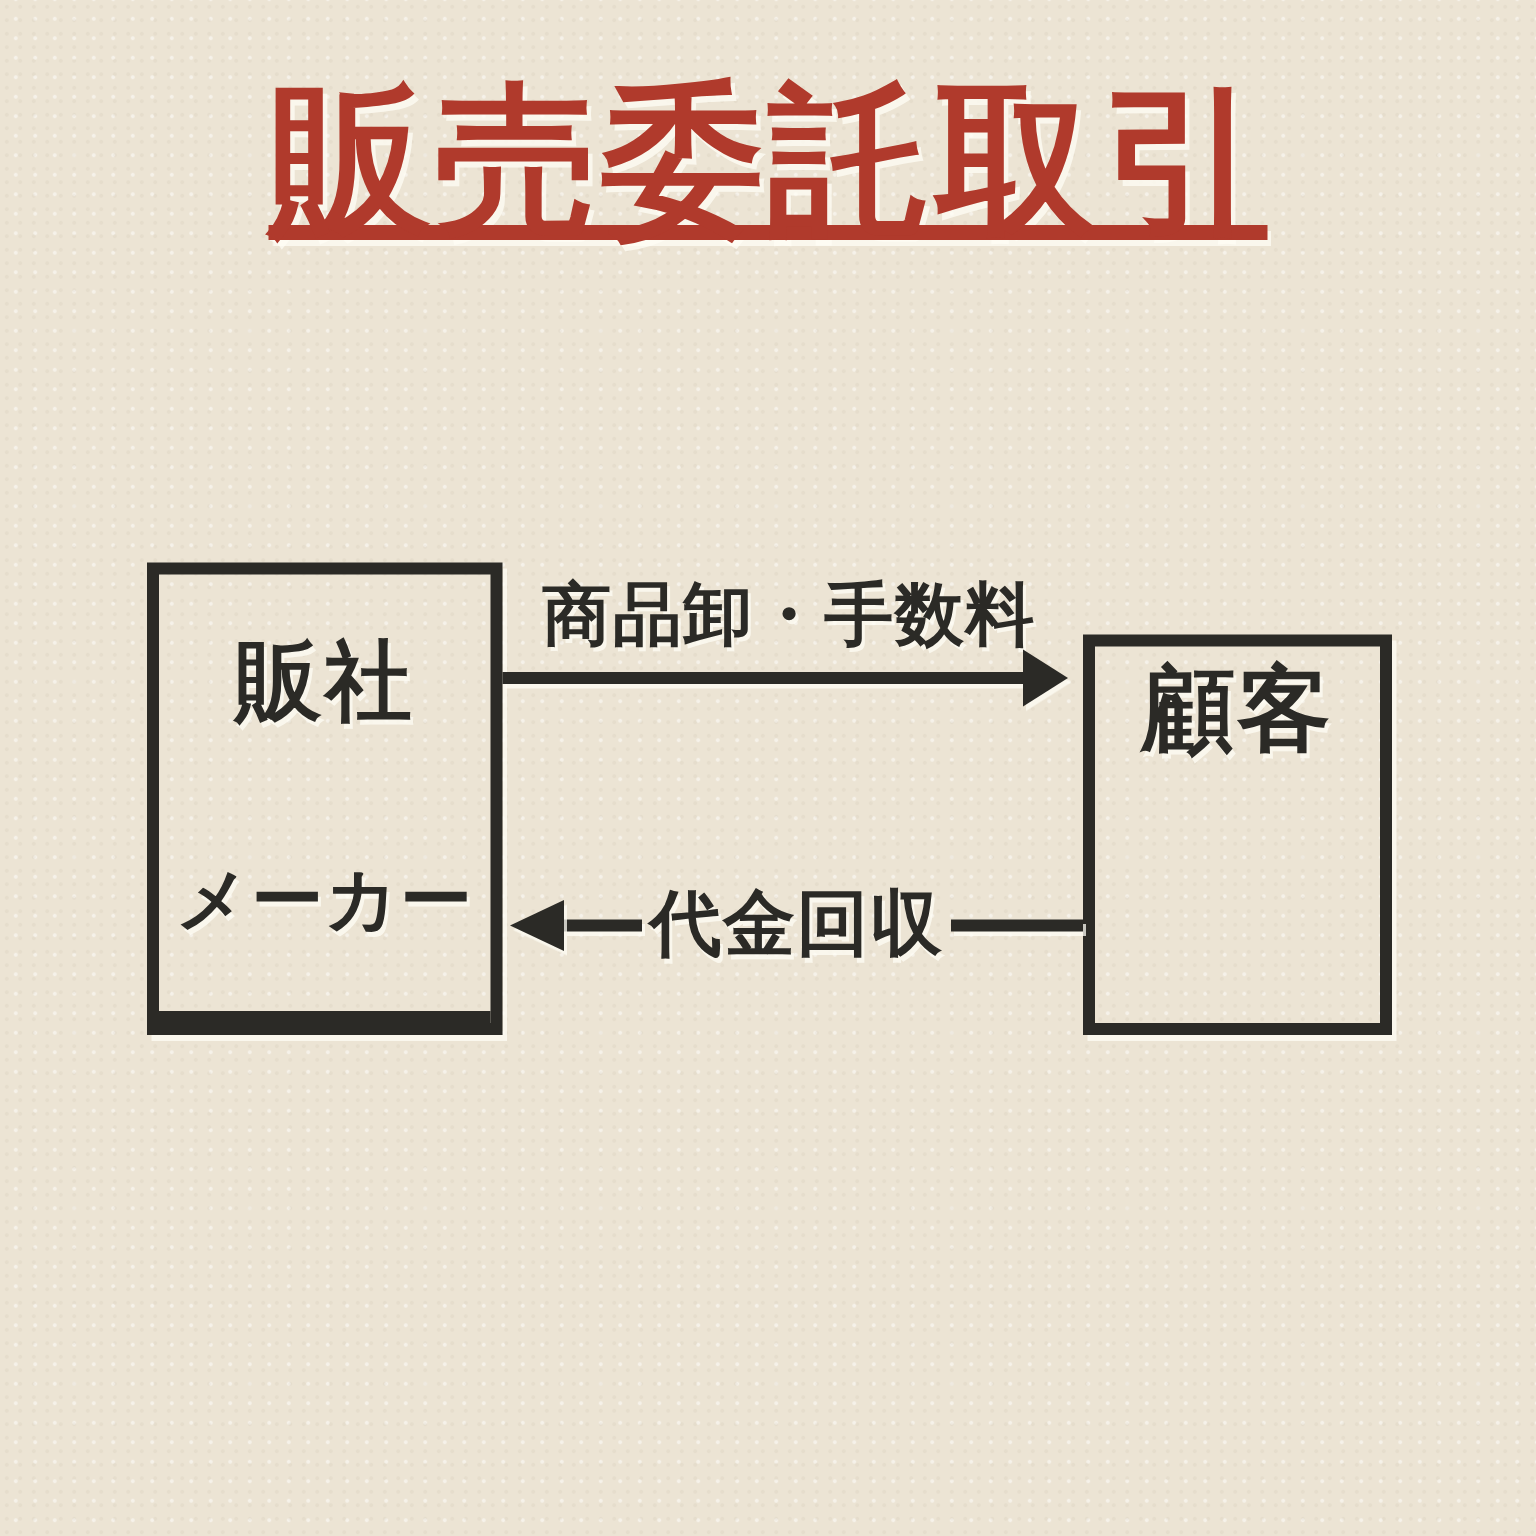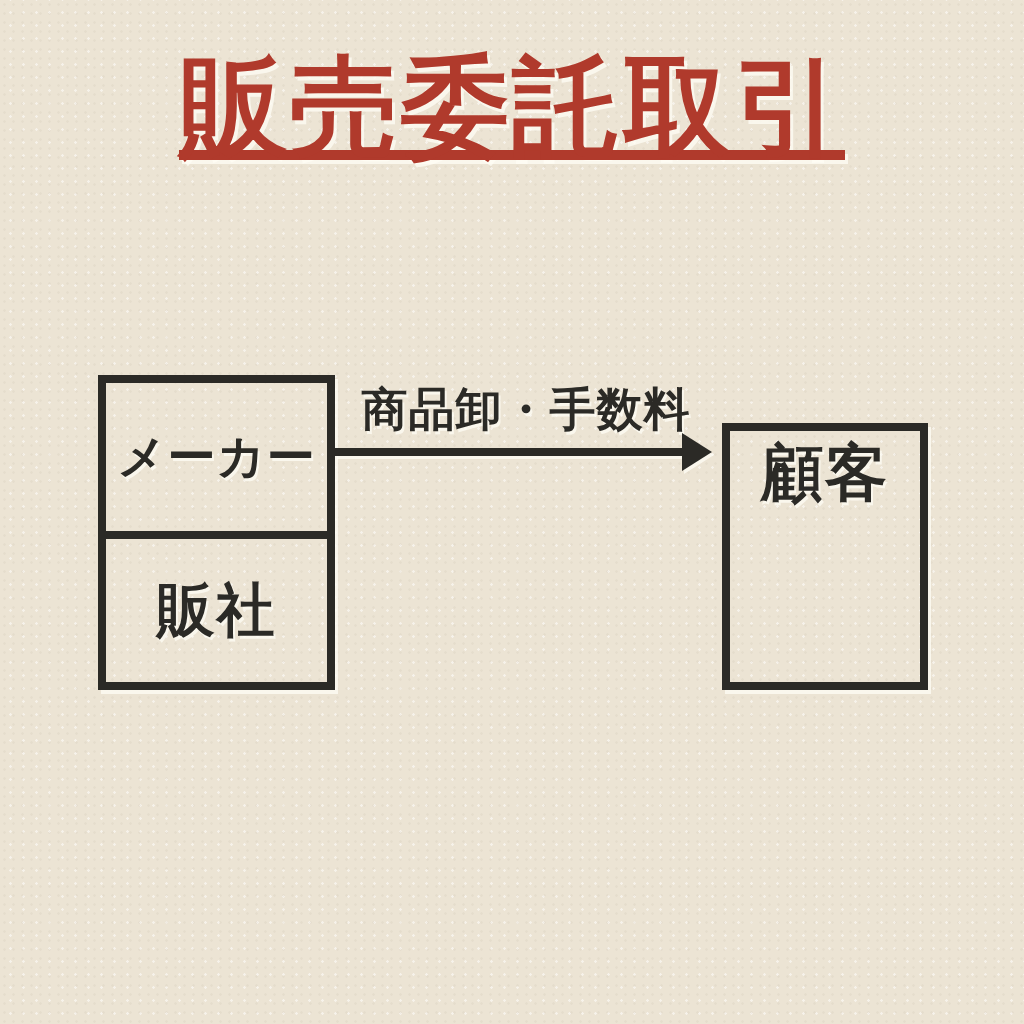--- a/index.html
+++ b/index.html
@@ -132,30 +132,36 @@
 </head>
 <body>
 
 <div class="texture"></div>
 
 <h1 class="title">販売委託取引</h1>
 
 <div class="diagram">
 
   <div class="box maker-sales-group">
+    <div class="cell cell-sales">
+      <span>販社</span>
+    </div>
     <div class="cell cell-maker">
       <span>メーカー</span>
-    </div>
-    <div class="cell cell-sales">
-      <span>販社</span>
     </div>
   </div>
 
   <div class="box customer-box">
     <span>顧客</span>
   </div>
 
   <div class="arrow-label top-arrow-label">商品卸・手数料</div>
   <div class="top-arrow-line"></div>
   <div class="top-arrow-head"></div>
 
+  <div class="bottom-arrow">
+    <div class="bottom-arrow-head"></div>
+    <div class="arrow-seg seg-left"></div>
+    <div class="arrow-label">代金回収</div>
+    <div class="arrow-seg seg-right"></div>
+  </div>
 
 </div>
 
 </body></html>

